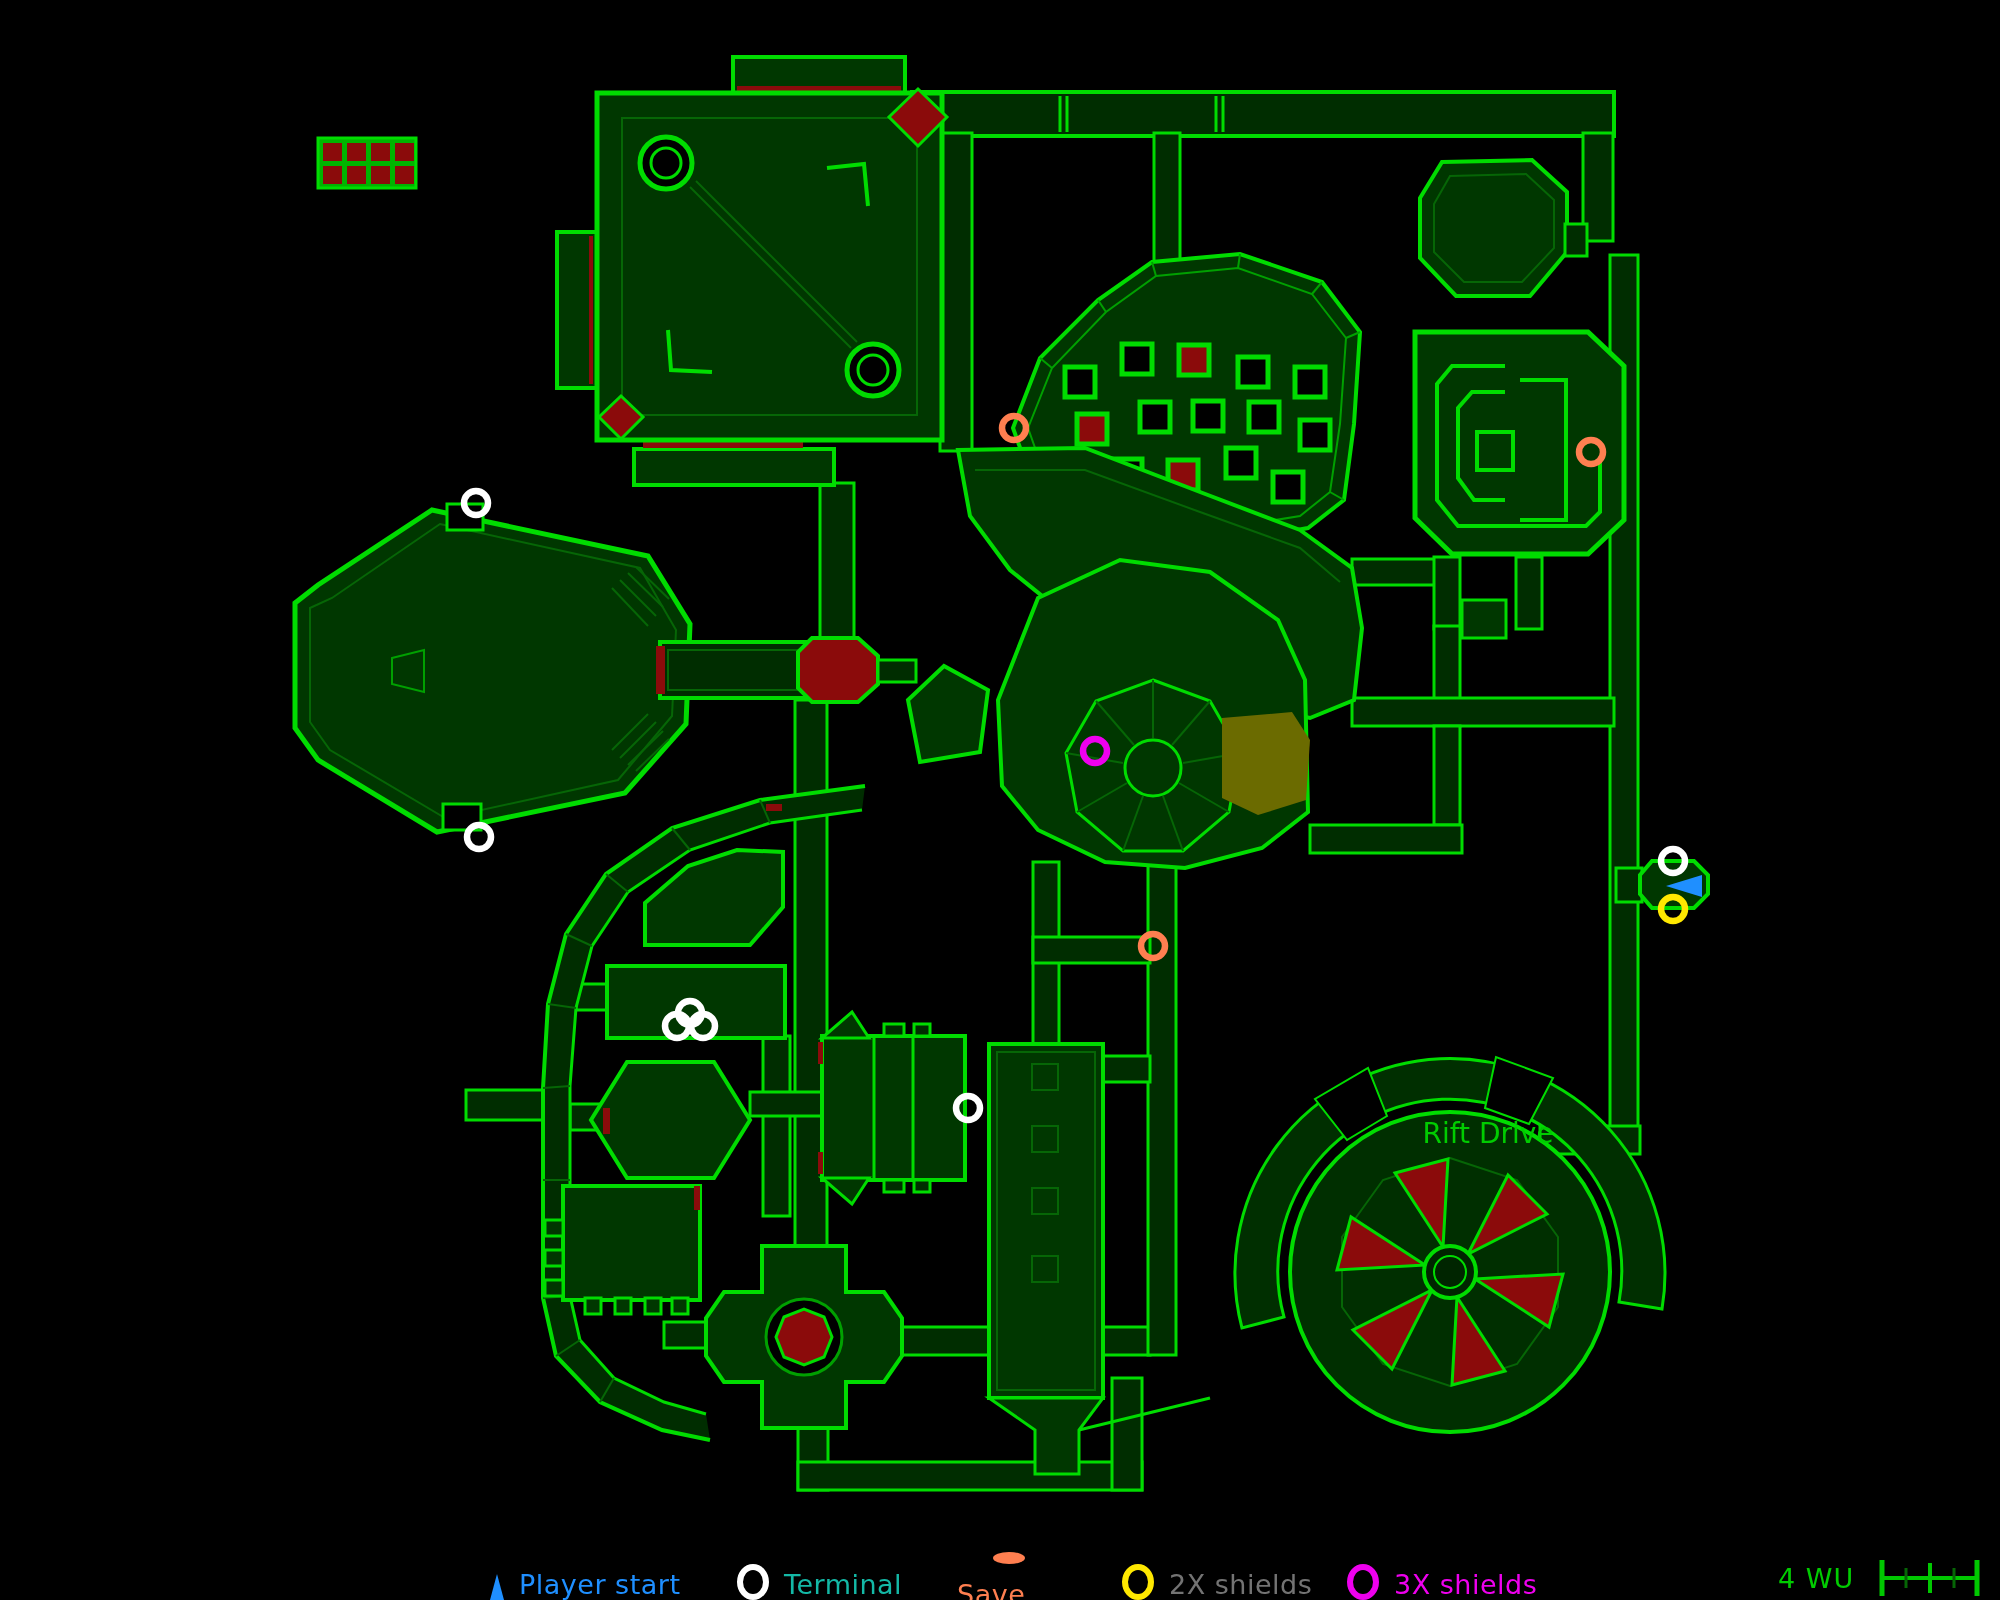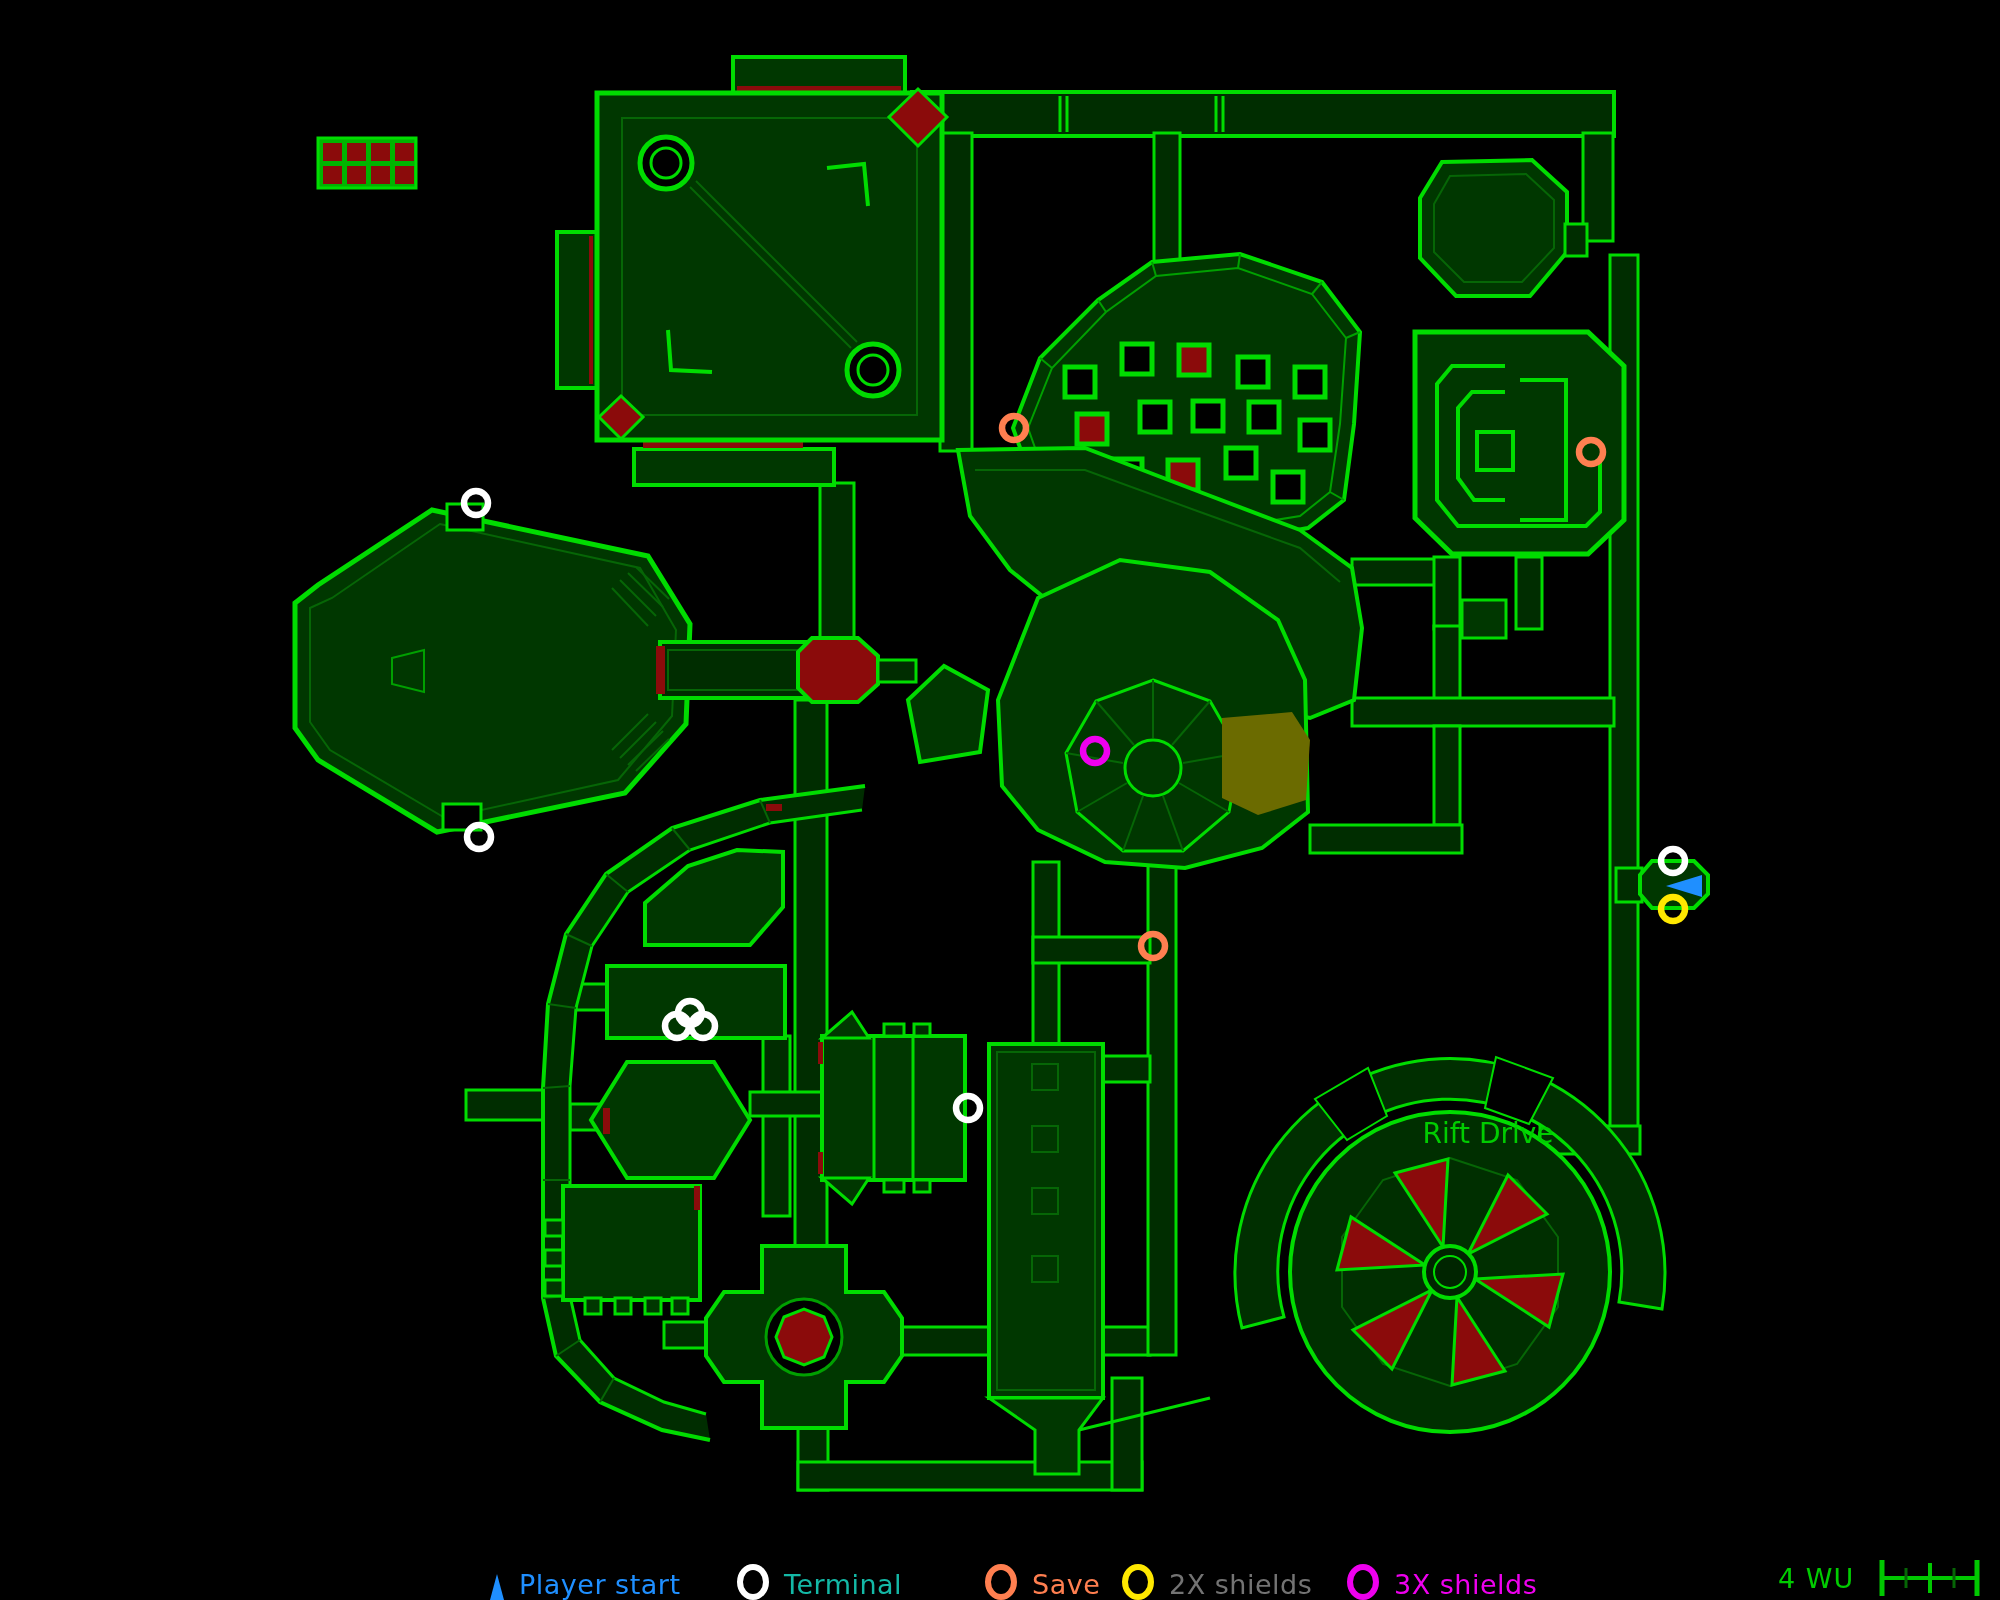--- a/index.html
+++ b/index.html
@@ -230,21 +230,21 @@
 
   <div id="legend">
       <div class="legend-item" style="left: 490px;">
         <span class="tri" style="border-bottom-color: rgb(31, 143, 255);"></span>
         <span class="label" style="color: rgb(31, 143, 255);">Player start</span>
       </div>
       <div class="legend-item" style="left: 737px;">
         <span class="ring" style="border-color: rgb(255, 255, 255);"></span>
         <span class="label" style="color: #14b8a6;">Terminal</span>
       </div>
-      <div class="legend-item" style="left: 985px;">
+      <div class="legend-item" style="left: 957px; flex-direction: column;">
         <span class="ring" style="border-color: rgb(255, 127, 80);"></span>
         <span class="label" style="color: rgb(255, 127, 80);">Save</span>
       </div>
       <div class="legend-item" style="left: 1122px;">
         <span class="ring" style="border-color: rgb(255, 232, 0);"></span>
         <span class="label" style="color: #737373;">2X shields</span>
       </div>
       <div class="legend-item" style="left: 1347px;">
         <span class="ring" style="border-color: rgb(238, 0, 238);"></span>
         <span class="label" style="color: rgb(238, 0, 238); margin-top: 25px;">3X shields</span>

